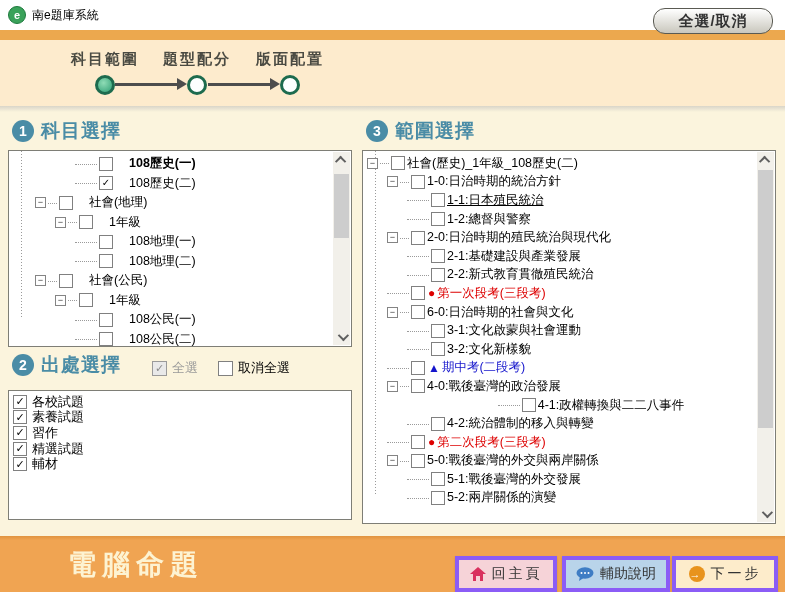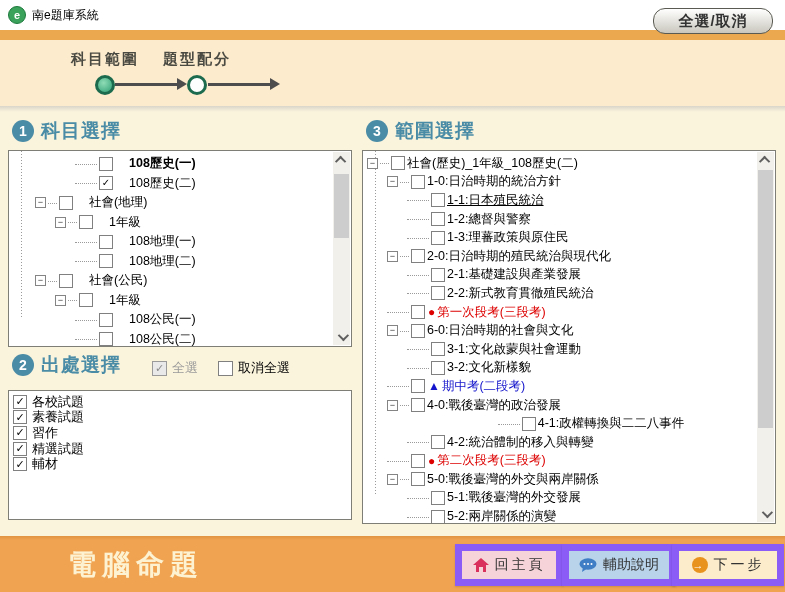--- a/index.html
+++ b/index.html
@@ -71,21 +71,21 @@
   .src-row{display:flex;align-items:center;gap:5px;height:15.6px;font-size:13px;color:#000;}
   .src-row .chk{width:12px;height:12px;}
   
   .pill-btn{position:absolute;right:12px;top:8px;width:118px;height:24px;border:1px solid #5a5a52;border-radius:12px;
     background:linear-gradient(#ffffff,#c9c7bd);display:flex;align-items:center;justify-content:center;
     font-size:15px;font-weight:bold;color:#333;letter-spacing:1px;}
   
   .footer{position:absolute;left:0;top:536px;width:785px;height:56px;background:#f0a452;}
   .footer::before{content:"";position:absolute;top:0;left:0;width:100%;height:4px;background:linear-gradient(#e09340,#f0a452);}
   .brand{position:absolute;left:68px;top:10px;font-size:28px;font-weight:bold;color:#fdf3d2;letter-spacing:6px;}
-  .fbtn{position:absolute;top:8px;height:28px;border:7px solid #8b5cf6;display:flex;align-items:center;
+  .fbtn{position:absolute;top:20px;height:28px;border:4px solid #8b5cf6;display:flex;align-items:center;
     justify-content:center;gap:6px;font-size:14px;color:#333;box-shadow:0 1px 2px rgba(0,0,0,0.15);}
   .fbtn-home{left:455px;width:94px;background:#f6d3d8;letter-spacing:3px;}
   .fbtn-help{left:562px;width:100px;background:#b9d4ea;}
   .fbtn-next{left:672px;width:98px;background:#fdeccb;letter-spacing:3px;}
   .icon-circle-arrow{width:16px;height:16px;border-radius:50%;background:#e8931d;color:#fff;font-size:11px;
     font-weight:bold;display:flex;align-items:center;justify-content:center;line-height:16px;}
   .fsvg{display:block;}
 </style>
 </head>
 <body>
@@ -104,20 +104,24 @@
 <div class="nav">
   <div class="steps">
     <div class="step step1">
       <div class="step-label">科目範圍</div>
       <div class="step-circle filled"></div>
     </div>
     <div class="step step2">
       <div class="step-label">題型配分</div>
       <div class="step-circle"></div>
     </div>
+    <div class="step step3">
+      <div class="step-label">版面配置</div>
+      <div class="step-circle"></div>
+    </div>
     <div class="sarr a1"></div>
     <div class="sarr a2"></div>
   </div>
 </div>
 
 <div class="sec-head" style="left:12px;top:118px;">
   <div class="sec-num">1</div>
   <div class="sec-title">科目選擇</div>
 </div>
 <div class="box" style="left:8px;top:150px;width:342px;height:195px;">
@@ -258,25 +262,20 @@
       </div>
       <div class="trow" style="padding-left: 44px; text-decoration: underline;">
         <span class="tconn long"></span>
         <span class="cb"></span>
         <span class="tlbl" style="margin-left:2px">1-1:日本殖民統治</span>
       </div>
       <div class="trow" style="padding-left: 44px;">
         <span class="tconn long"></span>
         <span class="cb"></span>
         <span class="tlbl" style="margin-left:2px">1-2:總督與警察</span>
-      </div>
-      <div class="trow" style="padding-left: 44px;">
-        <span class="tconn long"></span>
-        <span class="cb"></span>
-        <span class="tlbl" style="margin-left:2px">1-3:理蕃政策與原住民</span>
       </div>
       <div class="trow" style="padding-left: 24px;">
         <span class="expander">
           <i>−</i>
         </span>
         <span class="tconn"></span>
         <span class="cb"></span>
         <span class="tlbl" style="margin-left:2px">2-0:日治時期的殖民統治與現代化</span>
       </div>
       <div class="trow" style="padding-left: 44px;">

